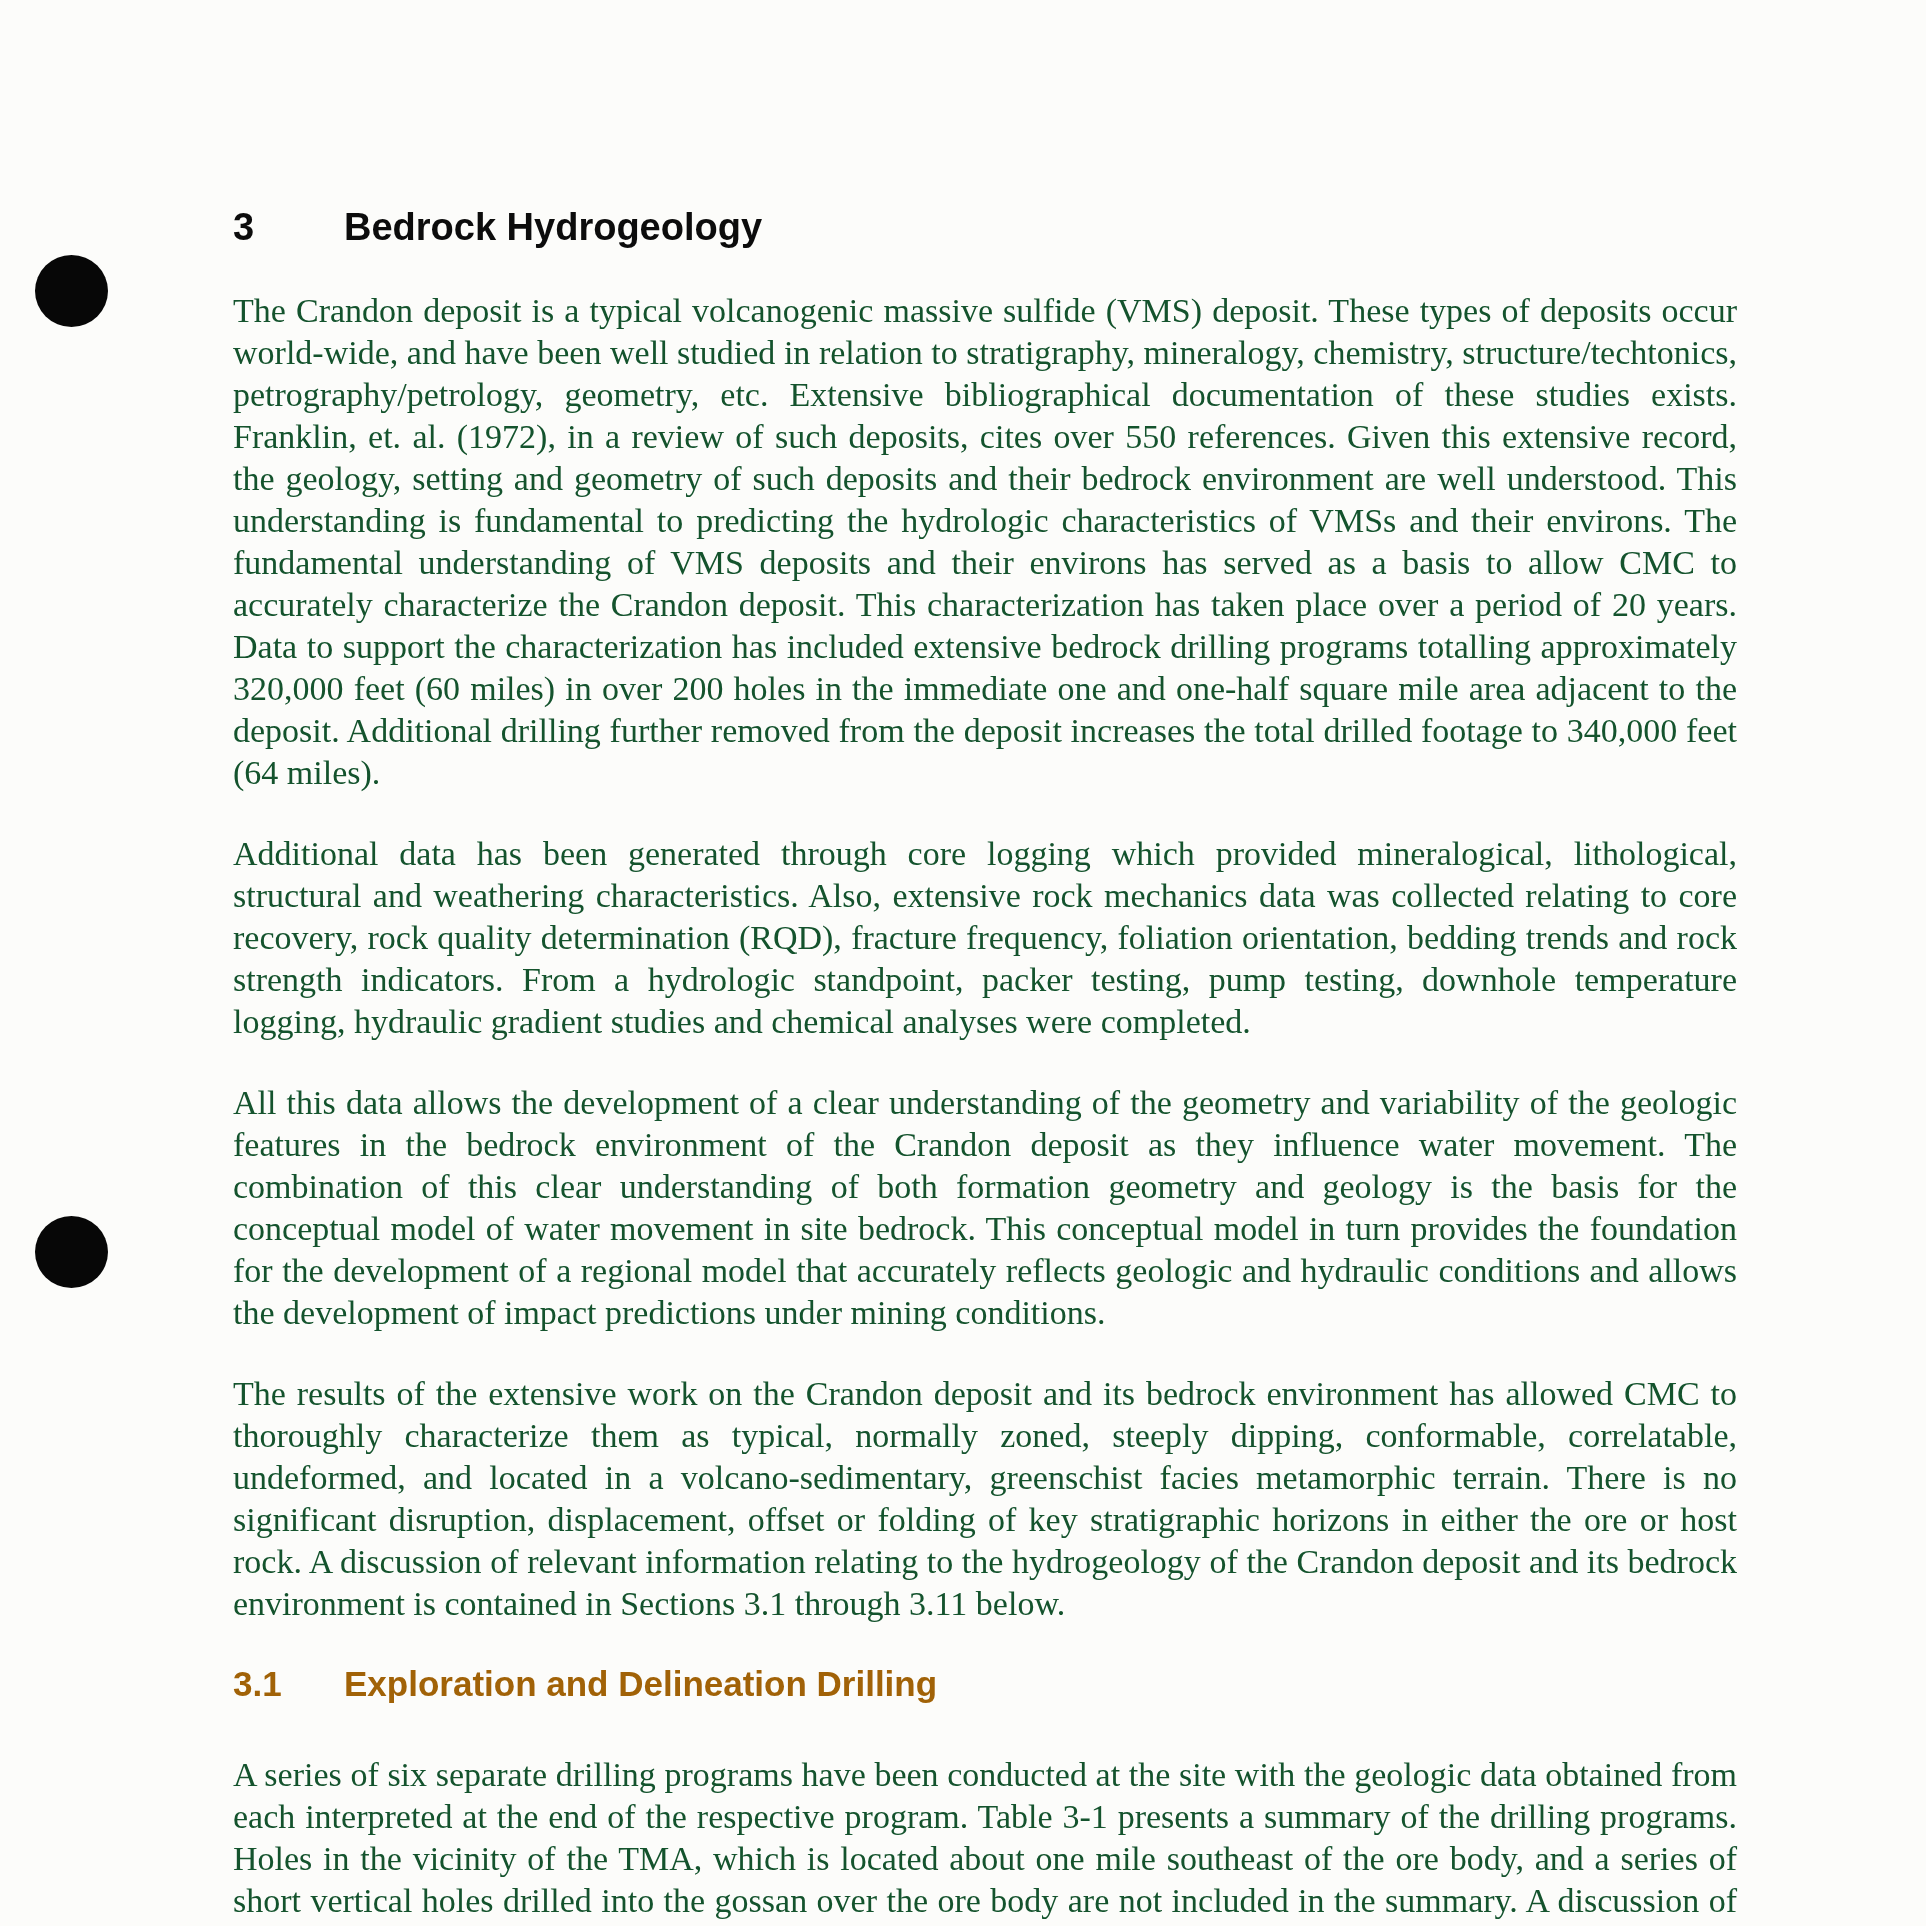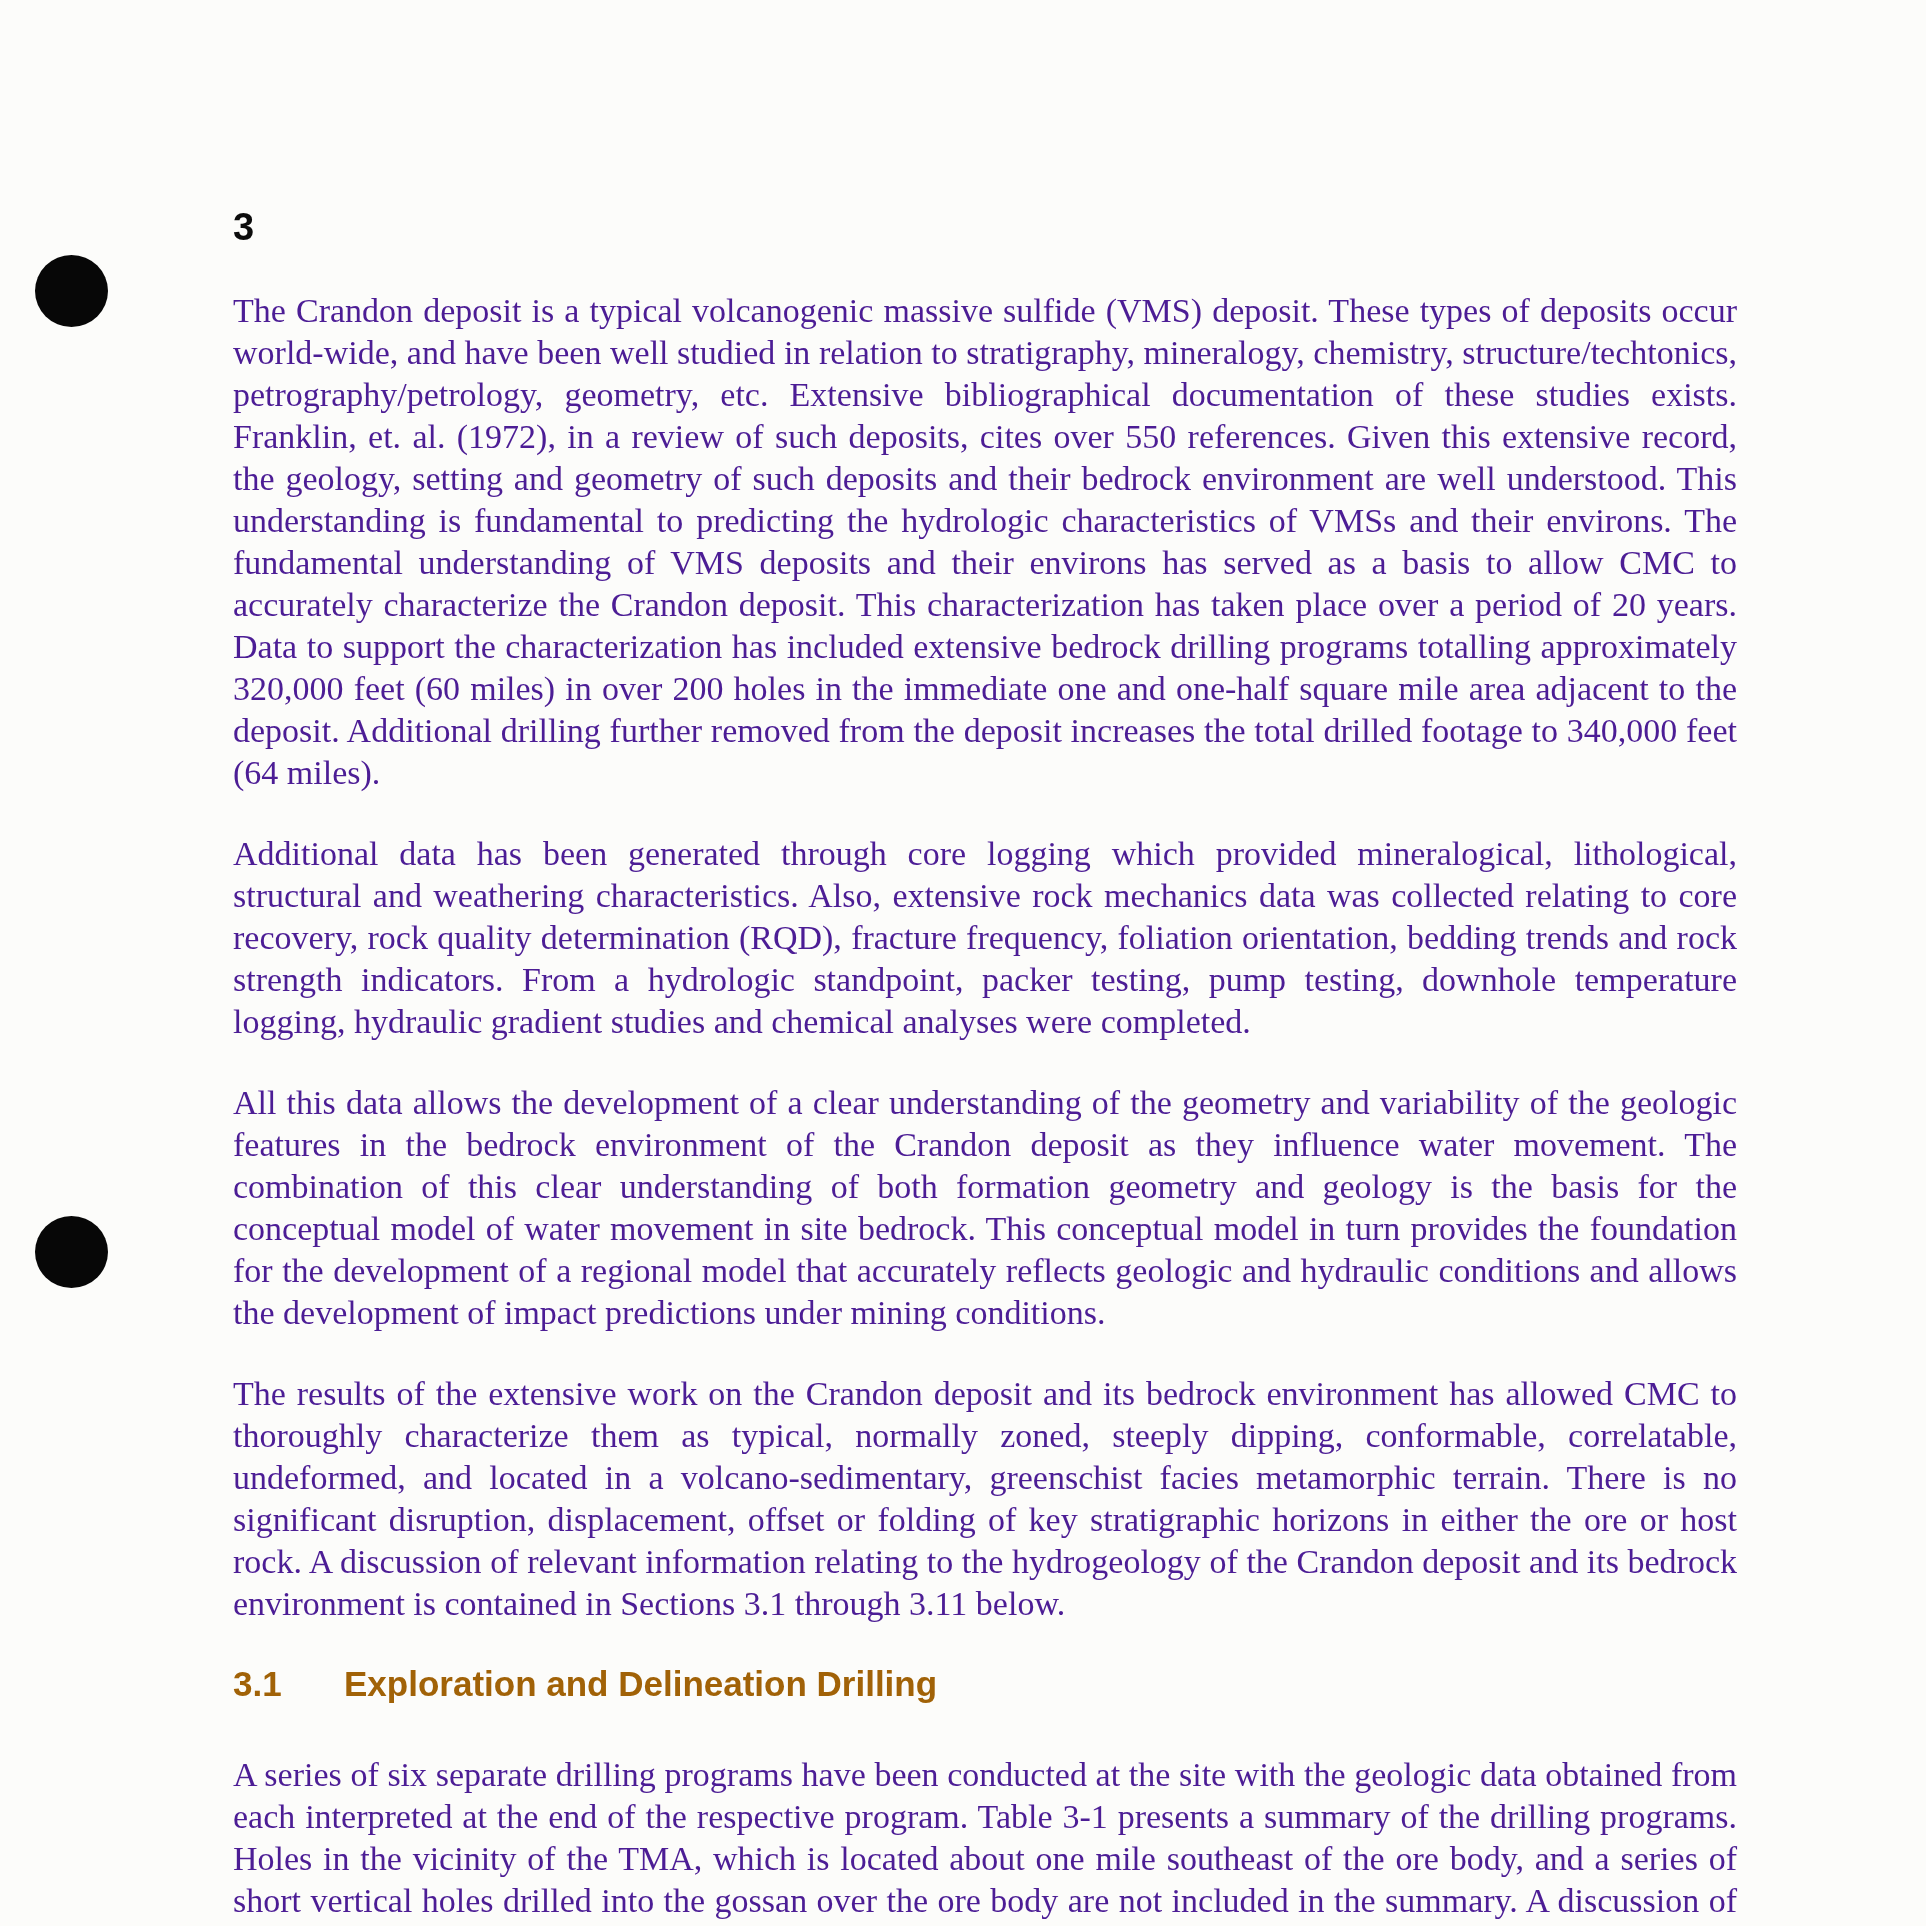--- a/index.html
+++ b/index.html
@@ -52,35 +52,36 @@
     line-height: 1.15;
     color: #a16207;
     margin: 0 0 50px 0;
   }
   .hnum { flex: 0 0 111px; width: 111px; }
   p.para {
     font-size: 34px;
     line-height: 42px;
     text-align: justify;
     margin: 0 0 39px 0;
-    color: #4c1d95;
+    color: #14532d;
   }
 </style>
 </head>
 <body>
 
 <div class="page">
 
   <div class="punch p1"></div>
   <div class="punch p2"></div>
 
   <div class="content">
 
     <div class="h1">
       <span class="hnum">3</span>
+      <span>Bedrock Hydrogeology</span>
     </div>
 
     <p class="para">The Crandon deposit is a typical volcanogenic massive sulfide (VMS) deposit. These types of deposits occur world-wide, and have been well studied in relation to stratigraphy, mineralogy, chemistry, structure/techtonics, petrography/petrology, geometry, etc. Extensive bibliographical documentation of these studies exists. Franklin, et. al. (1972), in a review of such deposits, cites over 550 references. Given this extensive record, the geology, setting and geometry of such deposits and their bedrock environment are well understood. This understanding is fundamental to predicting the hydrologic characteristics of VMSs and their environs. The fundamental understanding of VMS deposits and their environs has served as a basis to allow CMC to accurately characterize the Crandon deposit. This characterization has taken place over a period of 20 years. Data to support the characterization has included extensive bedrock drilling programs totalling approximately 320,000 feet (60 miles) in over 200 holes in the immediate one and one-half square mile area adjacent to the deposit. Additional drilling further removed from the deposit increases the total drilled footage to 340,000 feet (64 miles).</p>
     <p class="para">Additional data has been generated through core logging which provided mineralogical, lithological, structural and weathering characteristics. Also, extensive rock mechanics data was collected relating to core recovery, rock quality determination (RQD), fracture frequency, foliation orientation, bedding trends and rock strength indicators. From a hydrologic standpoint, packer testing, pump testing, downhole temperature logging, hydraulic gradient studies and chemical analyses were completed.</p>
     <p class="para">All this data allows the development of a clear understanding of the geometry and variability of the geologic features in the bedrock environment of the Crandon deposit as they influence water movement. The combination of this clear understanding of both formation geometry and geology is the basis for the conceptual model of water movement in site bedrock. This conceptual model in turn provides the foundation for the development of a regional model that accurately reflects geologic and hydraulic conditions and allows the development of impact predictions under mining conditions.</p>
     <p class="para">The results of the extensive work on the Crandon deposit and its bedrock environment has allowed CMC to thoroughly characterize them as typical, normally zoned, steeply dipping, conformable, correlatable, undeformed, and located in a volcano-sedimentary, greenschist facies metamorphic terrain. There is no significant disruption, displacement, offset or folding of key stratigraphic horizons in either the ore or host rock. A discussion of relevant information relating to the hydrogeology of the Crandon deposit and its bedrock environment is contained in Sections 3.1 through 3.11 below.</p>
 
     <div class="h2">
       <span class="hnum">3.1</span>
       <span>Exploration and Delineation Drilling</span>

